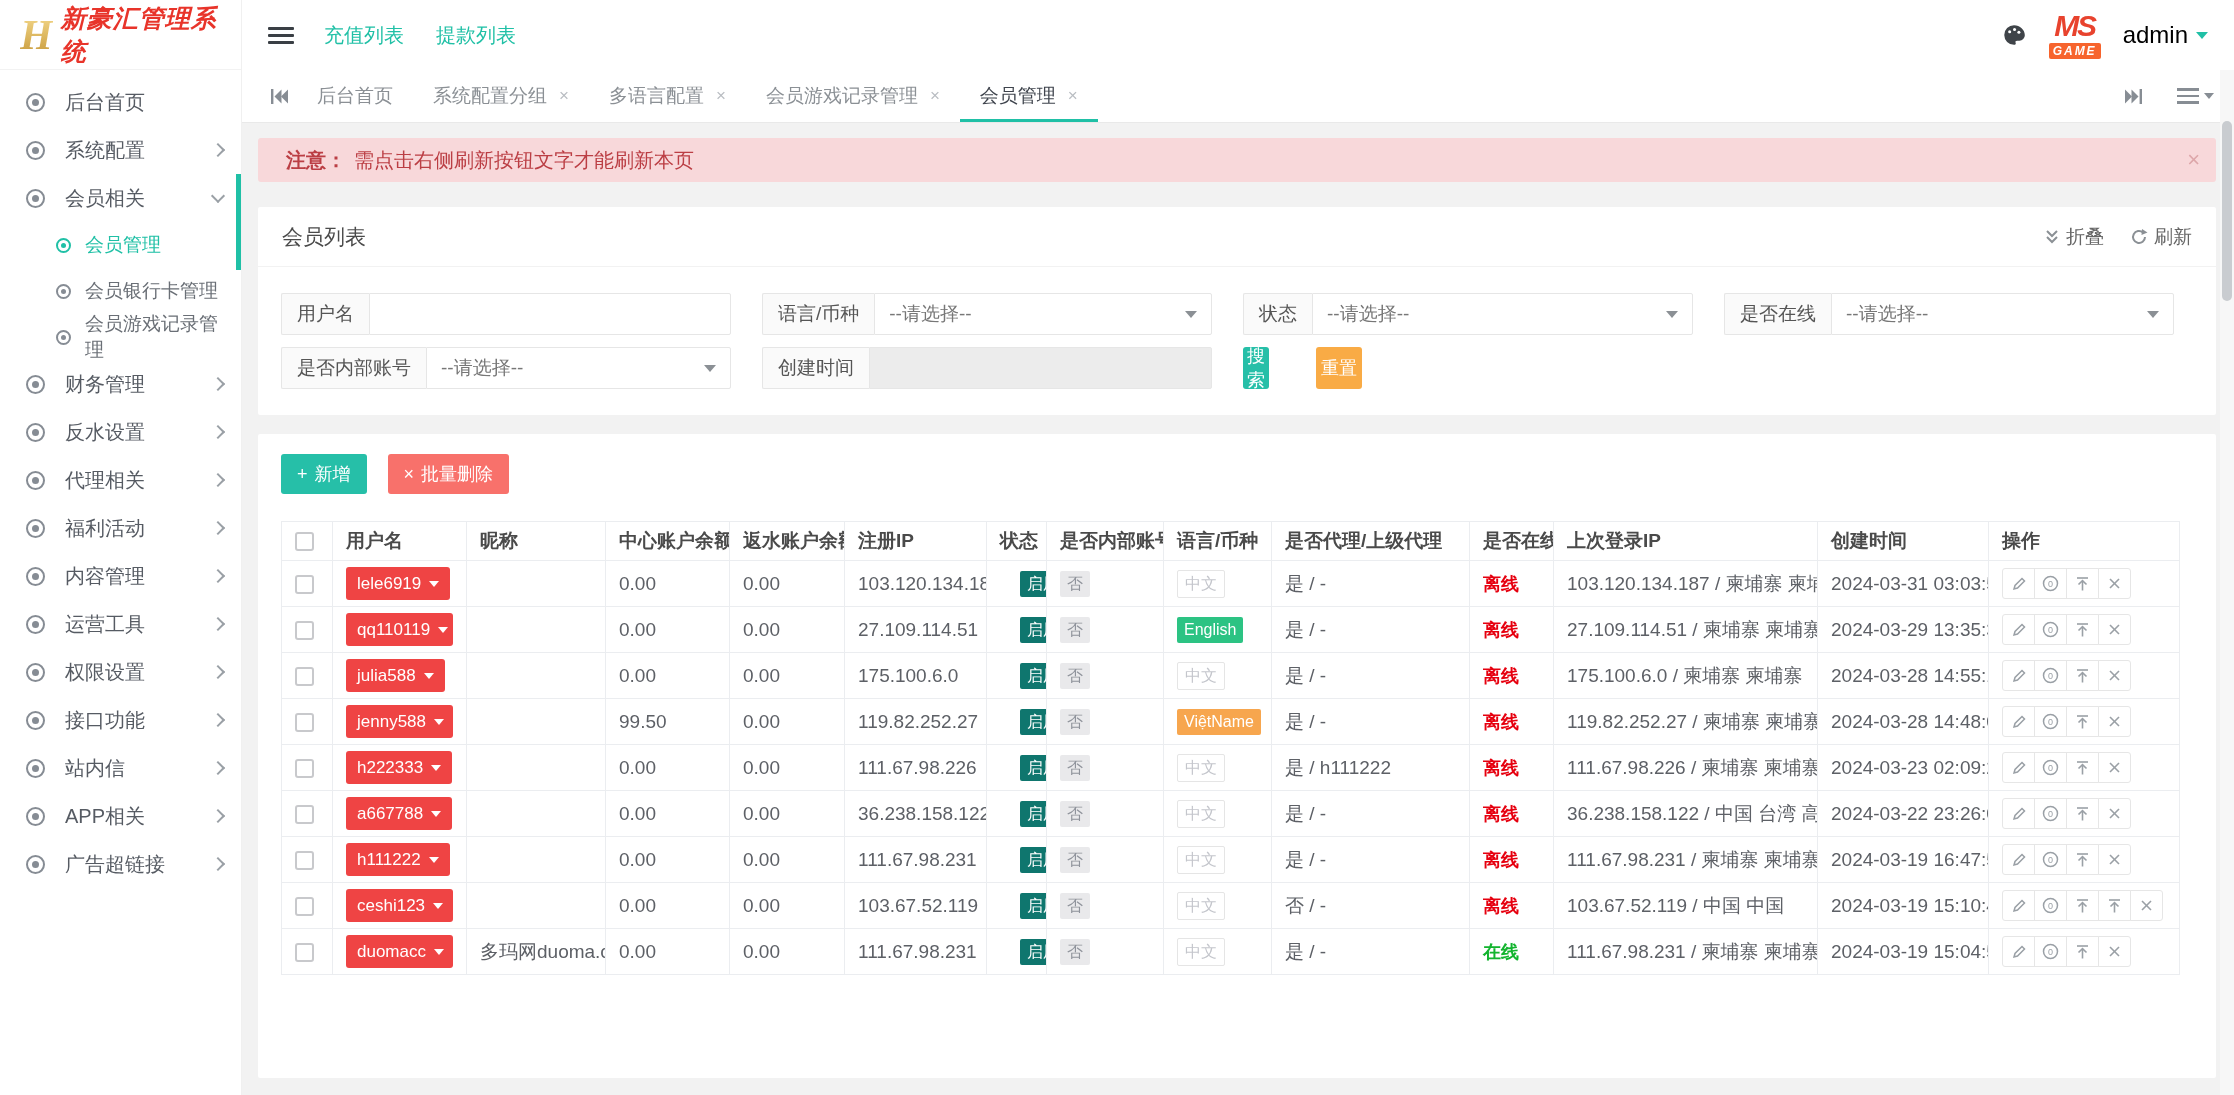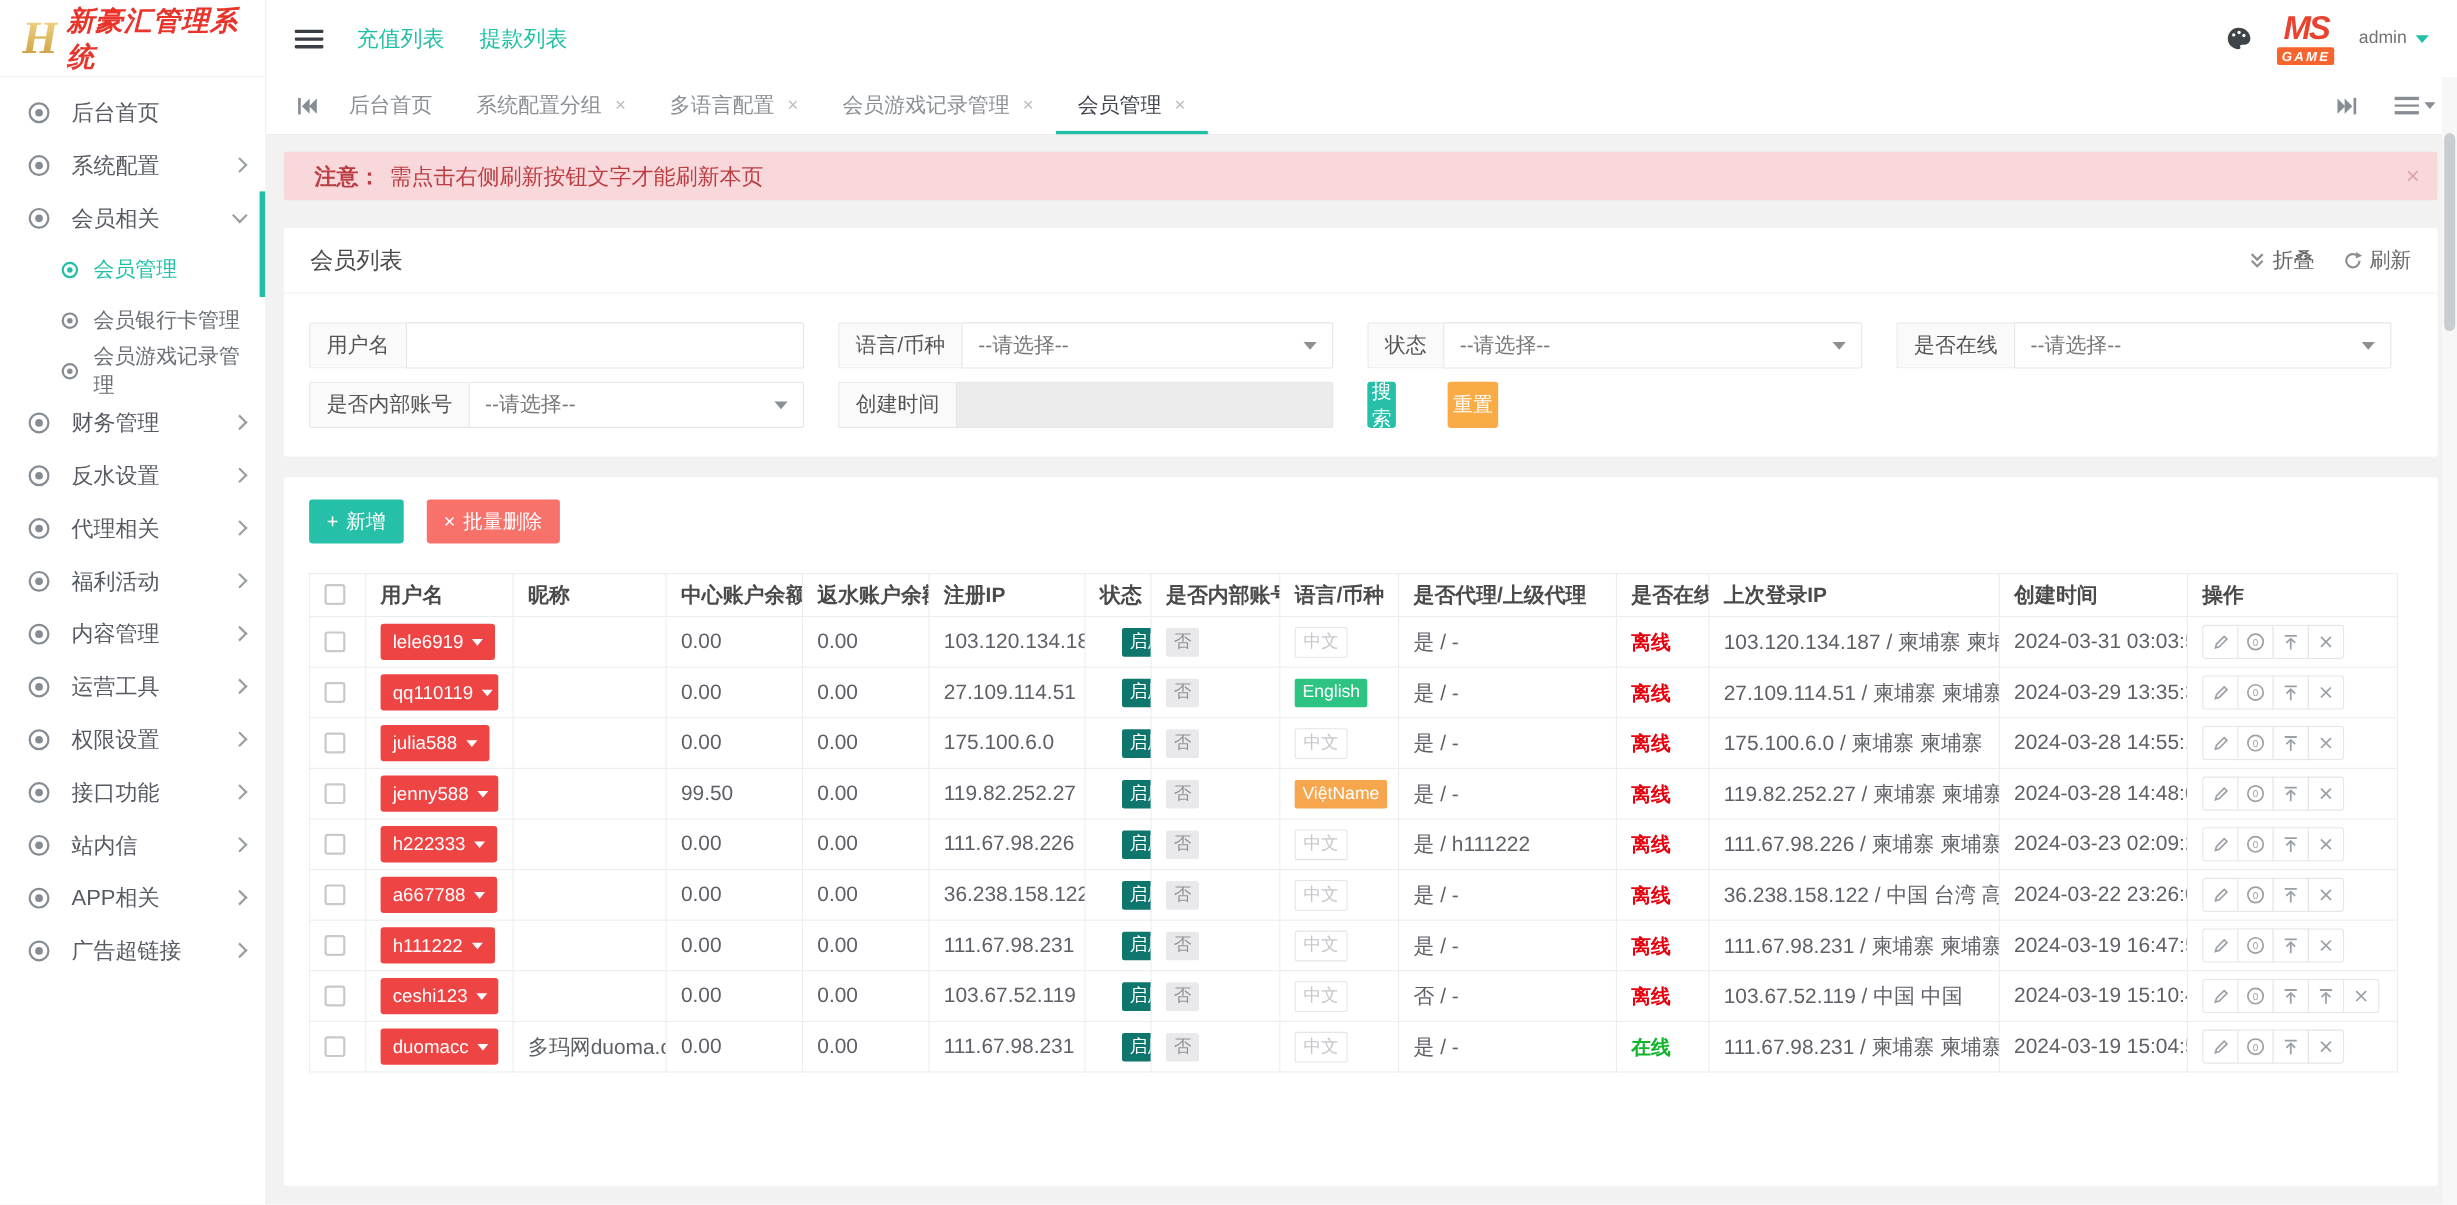--- a/index.html
+++ b/index.html
@@ -70,21 +70,21 @@
   .ms-logo { text-align: center; line-height: 1; cursor: pointer; }
   .ms-top {
     font-size: 30px; font-weight: 900; font-style: italic; color: #e8432e;
     text-shadow: 0 0 2px #fff; letter-spacing: -2px;
   }
   .ms-bottom {
     background: #f7642d; color: #fff; font-size: 12px; font-weight: 700; font-style: italic;
     letter-spacing: 2px; padding: 2px 4px; border-radius: 2px; margin-top: 2px;
   }
   .admin-wrap { display:flex; align-items:center; gap:8px; cursor:pointer; }
-  .admin-name { color: #737373; font-size: 16px; }
+  .admin-name { color: #000000; font-size: 24px; }
   .caret { width:0; height:0; border-left:6px solid transparent; border-right:6px solid transparent; border-top:7px solid #20c0a6; }
 
   
   .tabbar {
     height: 53px; background: #fff; border-bottom: 1px solid #e9e9e9;
     display: flex; align-items: stretch; padding: 0 20px; flex: 0 0 auto;
   }
   .tab-scroll { display:flex; align-items:center; padding:0 8px; cursor:pointer; }
   .tabs { display: flex; align-items: stretch; flex: 1; }
   .tab {

